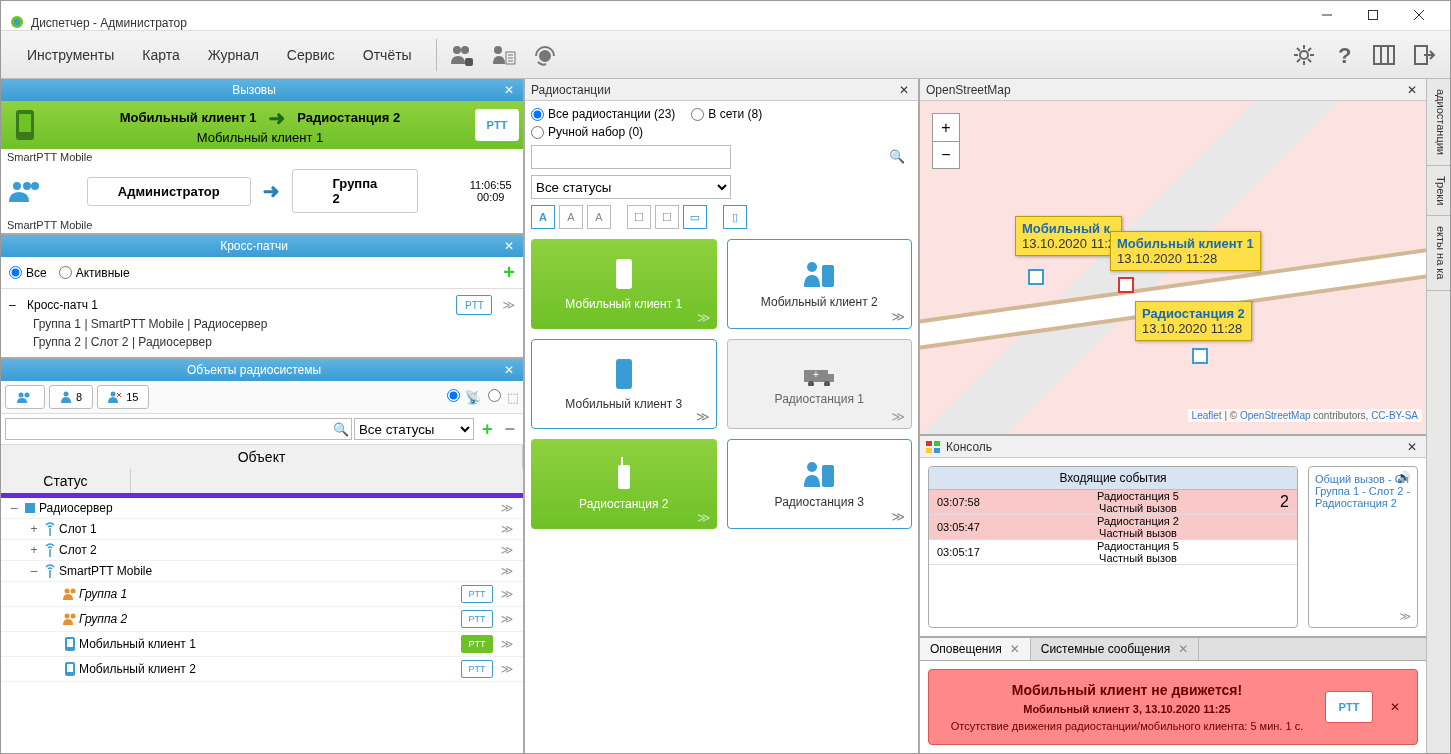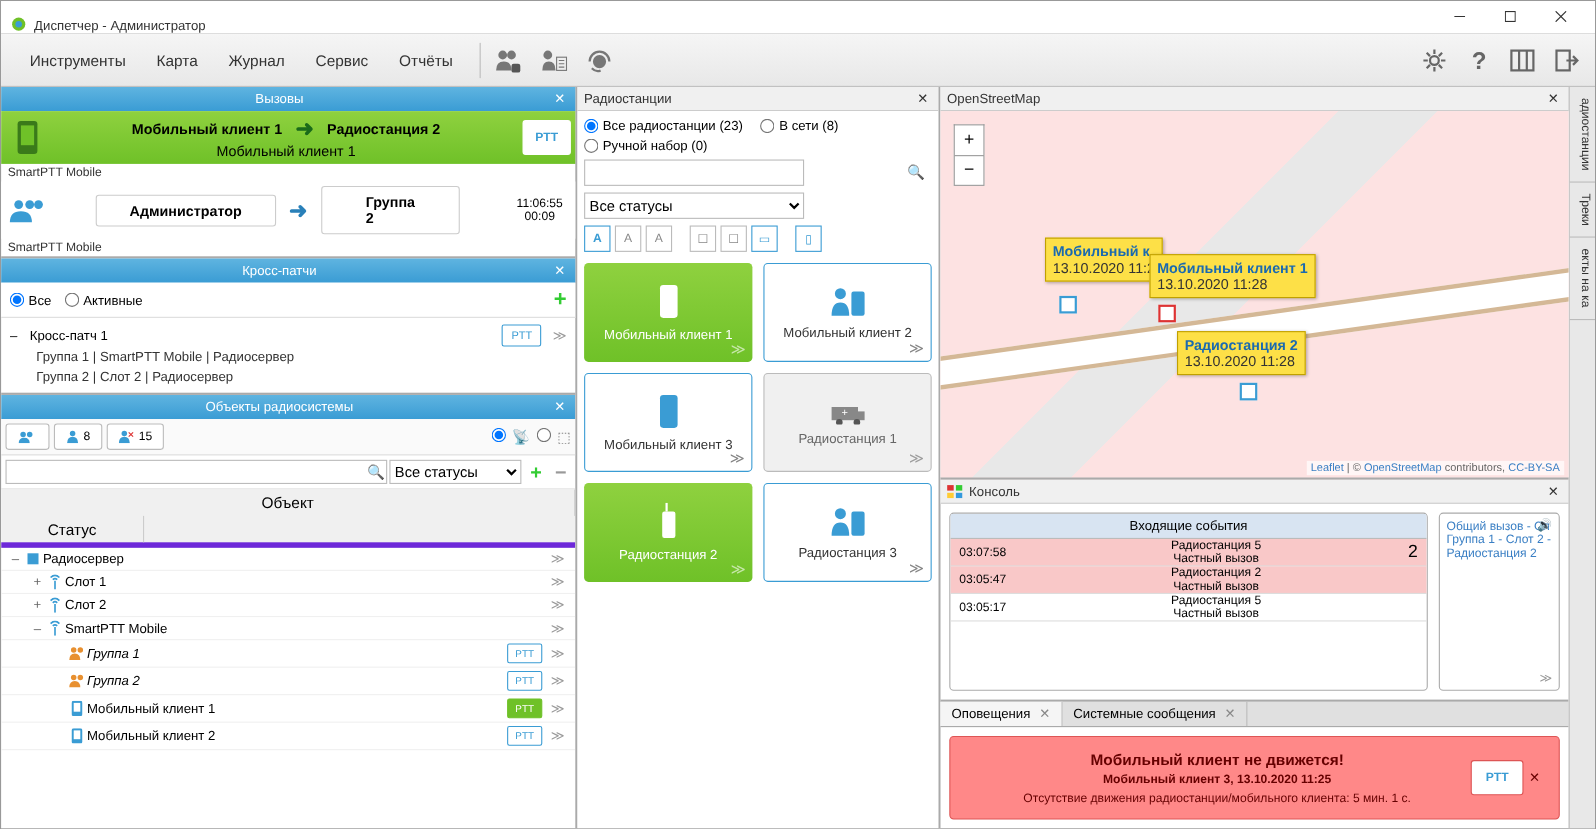--- a/index.html
+++ b/index.html
@@ -14,21 +14,21 @@
 
 .menubar { height: 48px; background: linear-gradient(#f5f5f5,#e8e8e8); display: flex; align-items: center; padding: 0 12px; border-bottom: 1px solid #bbb; }
 .menu-item { padding: 8px 14px; font-size: 14px; color: #333; cursor: pointer; }
 .menubar .sep { width: 1px; height: 32px; background: #bbb; margin: 0 10px; }
 .toolbar-icons { display: flex; gap: 14px; align-items: center; }
 .toolbar-right { margin-left: auto; display: flex; gap: 12px; align-items: center; }
 .icon-btn { width: 28px; height: 28px; display: flex; align-items: center; justify-content: center; cursor: pointer; color: #666; }
 
 .main { flex: 1; display: flex; overflow: hidden; }
 .left-col { width: 524px; display: flex; flex-direction: column; border-right: 2px solid #aaa; }
-.mid-col { width: 330px; display: flex; flex-direction: column; border-right: 2px solid #aaa; }
+.mid-col { width: 395px; display: flex; flex-direction: column; border-right: 2px solid #aaa; }
 .right-col { flex: 1; display: flex; }
 .right-main { flex: 1; display: flex; flex-direction: column; }
 .right-tabs { width: 24px; background: #e8e8e8; border-left: 1px solid #bbb; display: flex; flex-direction: column; }
 .vtab { writing-mode: vertical-rl; padding: 10px 3px; font-size: 11px; color: #333; border-bottom: 1px solid #bbb; cursor: pointer; text-align: center; }
 
 .panel-header { height: 22px; background: linear-gradient(#5fb4e0,#3a9cd4); color: #fff; display: flex; align-items: center; padding: 0 6px; font-size: 12px; }
 .panel-header.light { background: #f0f0f0; color: #333; border-bottom: 1px solid #ccc; }
 .panel-header .ptxt { flex: 1; text-align: center; }
 .panel-header.light .ptxt { text-align: left; }
 .panel-header .close { width: 16px; height: 16px; display: flex; align-items: center; justify-content: center; cursor: pointer; }
@@ -111,42 +111,42 @@
   linear-gradient(135deg, #fde2e2 0%, #fde2e2 40%, #e8e8e8 40%, #e8e8e8 50%, #fde2e2 50%, #fde2e2 100%);
 }
 .map-road { position: absolute; left: -10%; right: -10%; top: 55%; height: 30px; background: #fff; border-top: 4px solid #d4b896; border-bottom: 4px solid #d4b896; transform: rotate(-8deg); }
 .map-zoom { position: absolute; top: 12px; left: 12px; z-index: 2; }
 .map-zoom .zbtn { width: 28px; height: 28px; background: #fff; border: 1px solid #999; display: flex; align-items: center; justify-content: center; font-size: 16px; cursor: pointer; }
 .map-zoom .zbtn:first-child { border-bottom: none; }
 .map-marker { position: absolute; background: #fde047; border: 1px solid #c0a000; padding: 4px 6px; font-size: 13px; z-index: 2; box-shadow: 1px 1px 3px rgba(0,0,0,.3); }
 .map-marker .mtitle { color: #1a6ab0; font-weight: bold; }
 .map-marker .mtime { color: #333; }
 .map-pin { position: absolute; width: 16px; height: 16px; border: 2px solid; background: #fff; z-index: 2; }
-.map-attrib { position: absolute; bottom: 2px; right: 4px; font-size: 10px; color: #666; background: rgba(255,255,255,.7); padding: 1px 4px; z-index: 3; }
+.map-attrib { position: absolute; bottom: 12px; right: 4px; font-size: 10px; color: #666; background: rgba(255,255,255,.7); padding: 1px 4px; z-index: 3; }
 .map-attrib a { color: #3a7fc4; text-decoration: none; }
 
 .console-panel { height: 180px; display: flex; flex-direction: column; border-bottom: 2px solid #aaa; }
 .console-body { flex: 1; display: flex; padding: 8px; gap: 10px; }
 .events-box { flex: 1; border: 1px solid #aaa; border-radius: 4px; display: flex; flex-direction: column; overflow: hidden; }
 .events-hdr { background: #d8e4f2; padding: 4px; text-align: center; font-size: 12px; border-bottom: 1px solid #bbb; }
 .event-row { display: flex; align-items: center; padding: 0 8px; border-bottom: 1px solid #ddd; font-size: 11px; }
 .event-row.pink { background: #f9c8c8; }
 .event-row .etime { width: 70px; }
 .event-row .einfo { flex: 1; display: flex; flex-direction: column; text-align: center; }
 .event-row .ecount { width: 20px; font-size: 16px; text-align: right; }
 .presets-box { width: 110px; border: 1px solid #aaa; border-radius: 4px; padding: 6px; font-size: 11px; color: #3a7fc4; position: relative; display: flex; flex-direction: column; }
 .presets-box .spkr { position: absolute; top: 4px; right: 6px; color: #3a9cd4; }
 .presets-box .pchev { position: absolute; bottom: 4px; right: 6px; color: #999; }
 
 .bottom-panel { display: flex; flex-direction: column; }
 .btabs { display: flex; background: #e0e0e0; border-bottom: 1px solid #aaa; }
 .btab { padding: 4px 10px; font-size: 12px; border-right: 1px solid #bbb; display: flex; align-items: center; gap: 8px; cursor: pointer; }
 .btab.active { background: #f5f5f5; }
 .btab .x { color: #888; }
-.alert-box { margin: 8px; padding: 10px 12px; background: #f88; border: 1px solid #d55; border-radius: 4px; display: flex; align-items: center; font-size: 12px; color: #600; }
+.alert-box { margin: 8px; padding: 10px 12px; background: #f88; border: 1px solid #d55; border-radius: 4px; display: flex; align-items: center; gap: 12px; font-size: 12px; color: #600; }
 .alert-text { flex: 1; text-align: center; line-height: 1.5; }
 .alert-text .atitle { font-weight: bold; font-size: 14px; }
 .alert-ptt { width: 48px; height: 32px; background: #fff; border: 1px solid #d55; border-radius: 3px; color: #3a9cd4; display: flex; align-items: center; justify-content: center; font-size: 11px; font-weight: bold; }
 .alert-close { width: 20px; height: 20px; display: flex; align-items: center; justify-content: center; color: #600; cursor: pointer; }
 
 svg { display: block; }
 </style>
 </head>
 <body>
 

